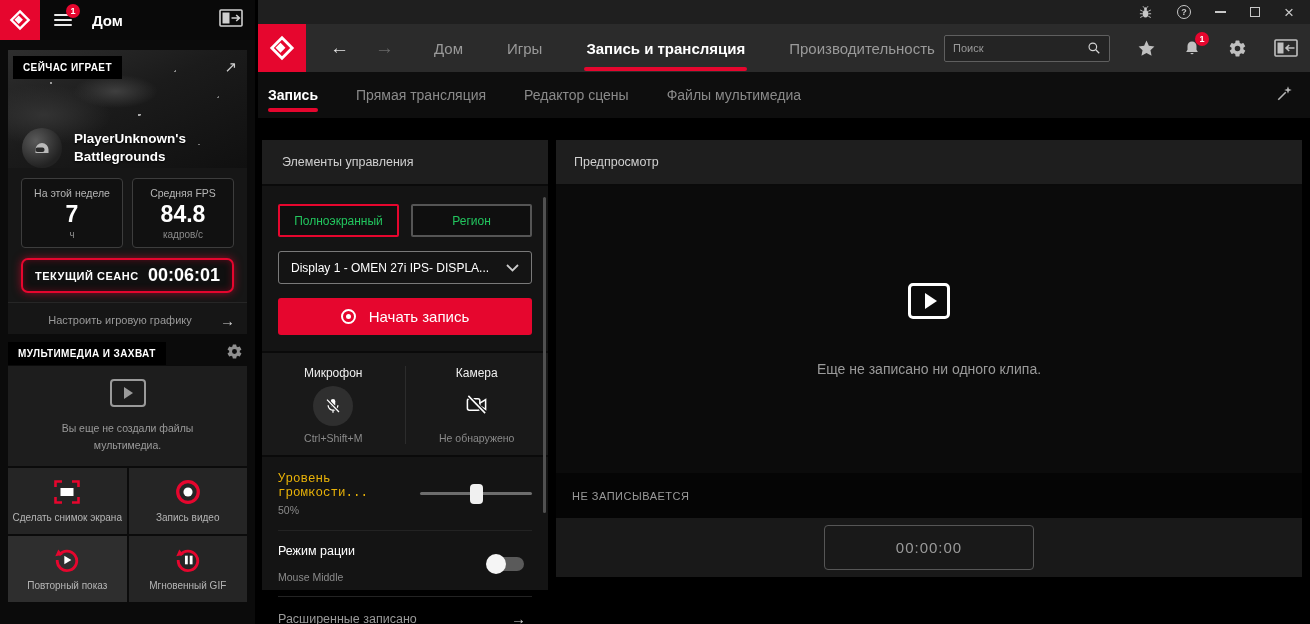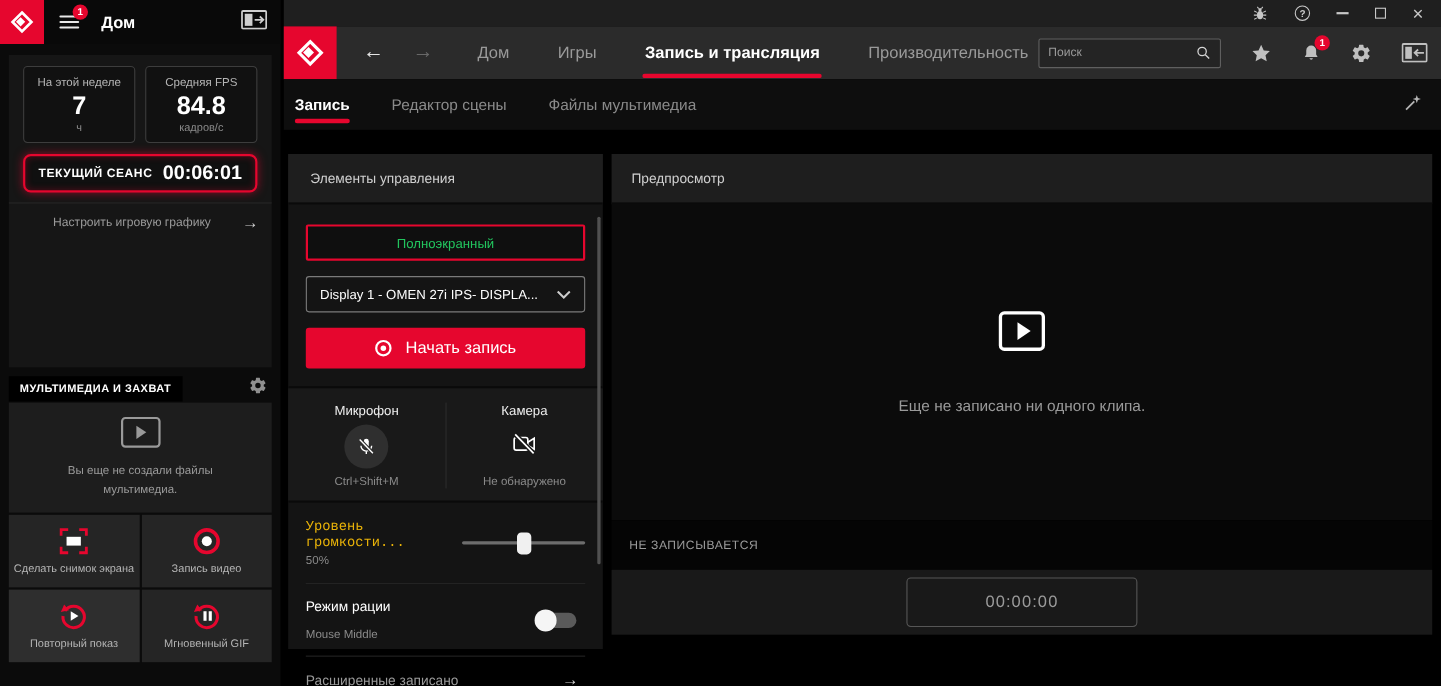--- a/index.html
+++ b/index.html
@@ -157,20 +157,33 @@
     <span class="mini-export">
       <svg width="24" height="18" viewBox="0 0 24 18">
           <rect x="1" y="1" width="22" height="16" rx="1" fill="none" stroke="#cfcfcf" stroke-width="1.6"></rect>
           <rect x="3.5" y="3.5" width="7" height="11" fill="#cfcfcf"></rect>
           <path d="M12.5 9 H20 M17.2 6 L20.4 9 L17.2 12" fill="none" stroke="#cfcfcf" stroke-width="1.6"></path>
         </svg>
     </span>
   </div>
 
   <div class="np-card">
+    <div class="banner">
+      <div class="np-chip">СЕЙЧАС ИГРАЕТ</div>
+      <span class="ext-arrow">↗</span>
+      <div class="game-row">
+        <div class="avatar">
+          <svg width="24" height="24" viewBox="0 0 24 24">
+              <path d="M5.5 13.5 a6.5 6.5 0 0 1 13 0 v3.5 h-13 z" fill="#b9b9b9"></path>
+              <rect x="5.5" y="11.5" width="9" height="4.5" rx="2" fill="#2a2a2a"></rect>
+            </svg>
+        </div>
+        <div class="game-title">PlayerUnknown's Battlegrounds</div>
+      </div>
+    </div>
     <div class="stats">
       <div class="stat-box">
         <div class="stat-label">На этой неделе</div>
         <div class="stat-value">7</div>
         <div class="stat-unit">ч</div>
       </div>
       <div class="stat-box">
         <div class="stat-label">Средняя FPS</div>
         <div class="stat-value">84.8</div>
         <div class="stat-unit">кадров/с</div>
@@ -314,35 +327,37 @@
       <svg width="24" height="18" viewBox="0 0 24 18">
           <rect x="1" y="1" width="22" height="16" rx="1" fill="none" stroke="#c0c0c0" stroke-width="1.6"></rect>
           <rect x="3.5" y="3.5" width="6" height="11" fill="#c0c0c0"></rect>
           <path d="M20.5 9 H12.5 M15.2 6 L12 9 L15.2 12" fill="none" stroke="#c0c0c0" stroke-width="1.6"></path>
         </svg>
     </span>
   </div>
 
   <div class="subtabs">
     <div class="subtab active">Запись</div>
+    <div class="subtab">Прямая трансляция</div>
     <div class="subtab">Редактор сцены</div>
     <div class="subtab">Файлы мультимедиа</div>
     <span class="wand">
       <svg width="18" height="18" viewBox="0 0 24 24">
           <line x1="3" y1="21" x2="13" y2="11" stroke="#b5b5b5" stroke-width="2.2"></line>
           <path d="M16 3 L17.3 6.7 L21 8 L17.3 9.3 L16 13 L14.7 9.3 L11 8 L14.7 6.7 Z" fill="#b5b5b5"></path>
         </svg>
     </span>
   </div>
 
   <div class="controls">
     <div class="panel-head">Элементы управления</div>
     <div class="controls-body">
       <div class="mode-row">
         <div class="mode-btn active">Полноэкранный</div>
+        <div class="mode-btn">Регион</div>
       </div>
       <div class="display-dd">
         <span>Display 1 - OMEN 27i IPS- DISPLA...</span>
         <span class="chev">
           <svg width="13" height="8" viewBox="0 0 13 8">
               <path d="M1 1 L6.5 6.5 L12 1" fill="none" stroke="#ccc" stroke-width="1.8"></path>
             </svg>
         </span>
       </div>
       <div class="start-btn">

